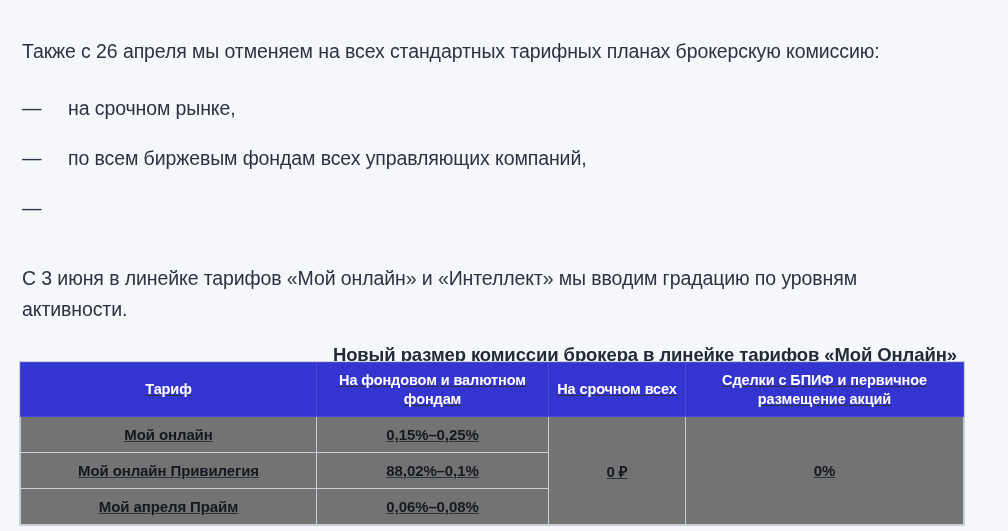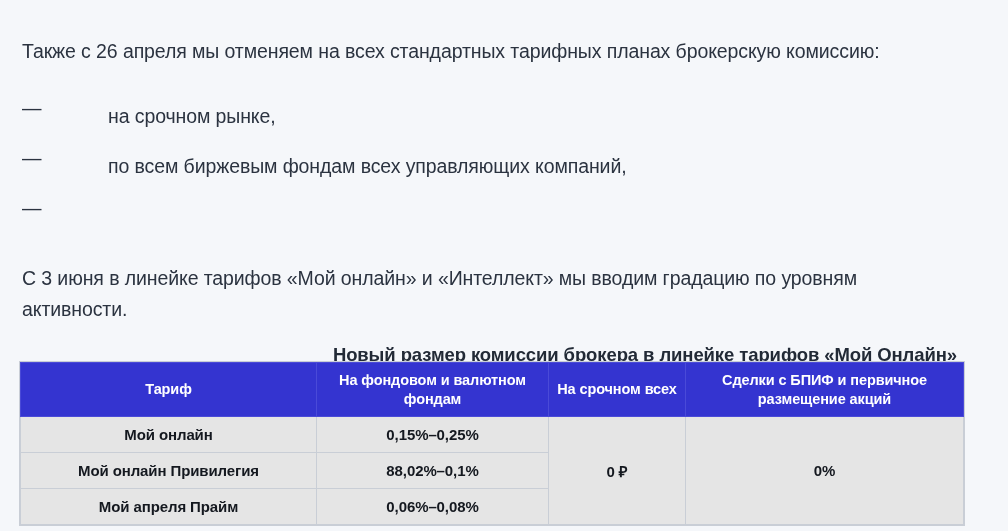--- a/index.html
+++ b/index.html
@@ -70,54 +70,54 @@
     left: 22px;
     top: 0;
     width: 22px;
     color: #2b3340;
     font-size: 19.5px;
     line-height: 30px;
   }
   .list-text {
     position: absolute;
     left: 68px;
-    top: 8px;
-    margin-left: 40px;
+    top: 0;
   }
 
   
   .tariff-table {
     position: absolute;
     left: 20px;
     top: 362px;
     width: 943px;
     border-collapse: collapse;
     table-layout: fixed;
     background: #f7f9fb;
     box-shadow: 0 0 0 1px #c9ced6;
+    text-decoration: underline;
   }
   .tariff-table th,
   .tariff-table td {
     border: 1px solid #c9ced6;
     text-align: center;
     vertical-align: middle;
     padding: 0 6px;
   }
   .tariff-table thead th {
     background: #3434d0;
     color: #ffffff;
     font-size: 14.5px;
     font-weight: bold;
     line-height: 19px;
     height: 53px;
     border-color: #4a4ad8;
     letter-spacing: -0.1px;
   }
   .tariff-table tbody td {
-    background: #e5e5e5;
+    background: #737373;
     color: #14181f;
     font-size: 15px;
     font-weight: bold;
     height: 35px;
     letter-spacing: -0.1px;
     margin-left: 20px;
   }
   .col-tariff { width: 296px; }
   .col-stock  { width: 232px; }
   .col-urgent { width: 137px; }

